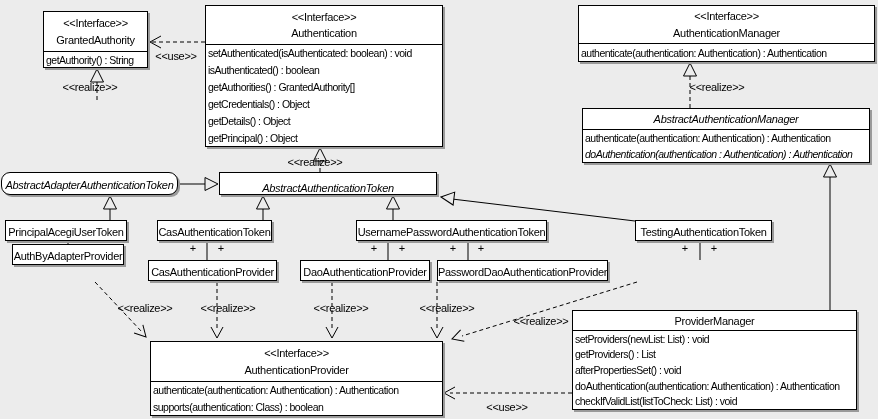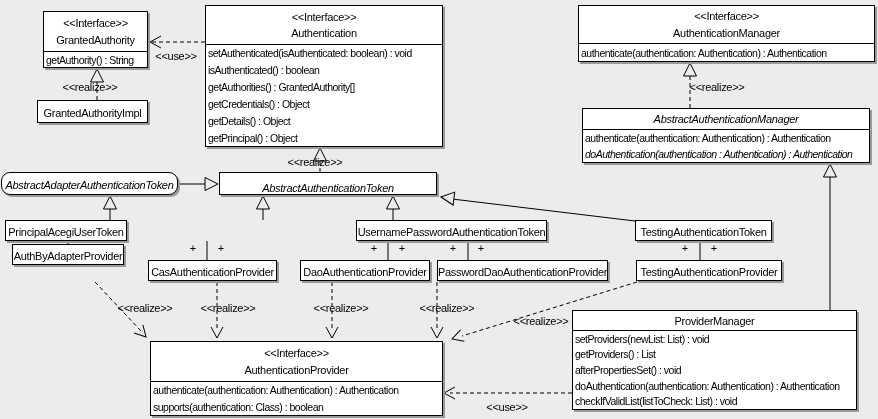--- a/index.html
+++ b/index.html
@@ -87,25 +87,20 @@
     </svg>
 <div class="uml-class" data-name="class-granted-authority" style="left: 43px; top: 11px; width: 105px; height: 57px;">
       <div class="uml-title" data-name="class-title-compartment" style="height: 39px;">
         <div class="uml-stereo" data-name="class-stereotype-label">&lt;&lt;Interface&gt;&gt;</div>
         <div class="uml-name" data-name="class-name-label">GrantedAuthority</div>
       </div>
       <div class="uml-methods" data-name="class-methods-compartment">
         <div class="uml-method" data-name="method-row">getAuthority() : String</div>
       </div>
     </div>
-    <div class="uml-class" data-name="class-granted-authority-impl" style="left: 37px; top: 100px; width: 111px; height: 23px;">
-      <div class="uml-title" data-name="class-title-compartment" style="height: 23px;">
-        <div class="uml-name" data-name="class-name-label">GrantedAuthorityImpl</div>
-      </div>
-    </div>
     <div class="uml-class" data-name="class-authentication" style="left: 205px; top: 5px; width: 238px; height: 142px;">
       <div class="uml-title" data-name="class-title-compartment" style="height: 38px;">
         <div class="uml-stereo" data-name="class-stereotype-label">&lt;&lt;Interface&gt;&gt;</div>
         <div class="uml-name" data-name="class-name-label">Authentication</div>
       </div>
       <div class="uml-methods" data-name="class-methods-compartment">
         <div class="uml-method" data-name="method-row">setAuthenticated(isAuthenticated: boolean) : void</div>
         <div class="uml-method" data-name="method-row">isAuthenticated() : boolean</div>
         <div class="uml-method" data-name="method-row">getAuthorities() : GrantedAuthority[]</div>
         <div class="uml-method" data-name="method-row">getCredentials() : Object</div>
@@ -139,20 +134,25 @@
     <div class="uml-class" data-name="class-abstract-authentication-token" style="left: 219px; top: 172px; width: 218px; height: 23px;">
       <div class="uml-title" data-name="class-title-compartment" style="height: 30px;">
         <div class="uml-name abstract" data-name="class-name-label">AbstractAuthenticationToken</div>
       </div>
     </div>
     <div class="uml-class" data-name="class-principal-acegi-user-token" style="left: 5px; top: 220px; width: 122px; height: 21px;">
       <div class="uml-title" data-name="class-title-compartment" style="height: 21px;">
         <div class="uml-name" data-name="class-name-label">PrincipalAcegiUserToken</div>
       </div>
     </div>
+    <div class="uml-class" data-name="class-cas-authentication-token" style="left: 157px; top: 220px; width: 115px; height: 21px;">
+      <div class="uml-title" data-name="class-title-compartment" style="height: 21px;">
+        <div class="uml-name" data-name="class-name-label">CasAuthenticationToken</div>
+      </div>
+    </div>
     <div class="uml-class" data-name="class-username-password-authentication-token" style="left: 356px; top: 220px; width: 191px; height: 21px;">
       <div class="uml-title" data-name="class-title-compartment" style="height: 21px;">
         <div class="uml-name" data-name="class-name-label">UsernamePasswordAuthenticationToken</div>
       </div>
     </div>
     <div class="uml-class" data-name="class-testing-authentication-token" style="left: 635px; top: 220px; width: 137px; height: 21px;">
       <div class="uml-title" data-name="class-title-compartment" style="height: 21px;">
         <div class="uml-name" data-name="class-name-label">TestingAuthenticationToken</div>
       </div>
     </div>
@@ -167,25 +167,20 @@
       </div>
     </div>
     <div class="uml-class" data-name="class-dao-authentication-provider" style="left: 300px; top: 260px; width: 130px; height: 21px;">
       <div class="uml-title" data-name="class-title-compartment" style="height: 21px;">
         <div class="uml-name" data-name="class-name-label">DaoAuthenticationProvider</div>
       </div>
     </div>
     <div class="uml-class" data-name="class-password-dao-authentication-provider" style="left: 437px; top: 260px; width: 171px; height: 21px;">
       <div class="uml-title" data-name="class-title-compartment" style="height: 21px;">
         <div class="uml-name" data-name="class-name-label">PasswordDaoAuthenticationProvider</div>
-      </div>
-    </div>
-    <div class="uml-class" data-name="class-testing-authentication-provider" style="left: 636px; top: 260px; width: 146px; height: 21px;">
-      <div class="uml-title" data-name="class-title-compartment" style="height: 21px;">
-        <div class="uml-name" data-name="class-name-label">TestingAuthenticationProvider</div>
       </div>
     </div>
     <div class="uml-class" data-name="class-authentication-provider" style="left: 150px; top: 341px; width: 293px; height: 75px;">
       <div class="uml-title" data-name="class-title-compartment" style="height: 39px;">
         <div class="uml-stereo" data-name="class-stereotype-label">&lt;&lt;Interface&gt;&gt;</div>
         <div class="uml-name" data-name="class-name-label">AuthenticationProvider</div>
       </div>
       <div class="uml-methods" data-name="class-methods-compartment">
         <div class="uml-method" data-name="method-row">authenticate(authentication: Authentication) : Authentication</div>
         <div class="uml-method" data-name="method-row">supports(authentication: Class) : boolean</div>

